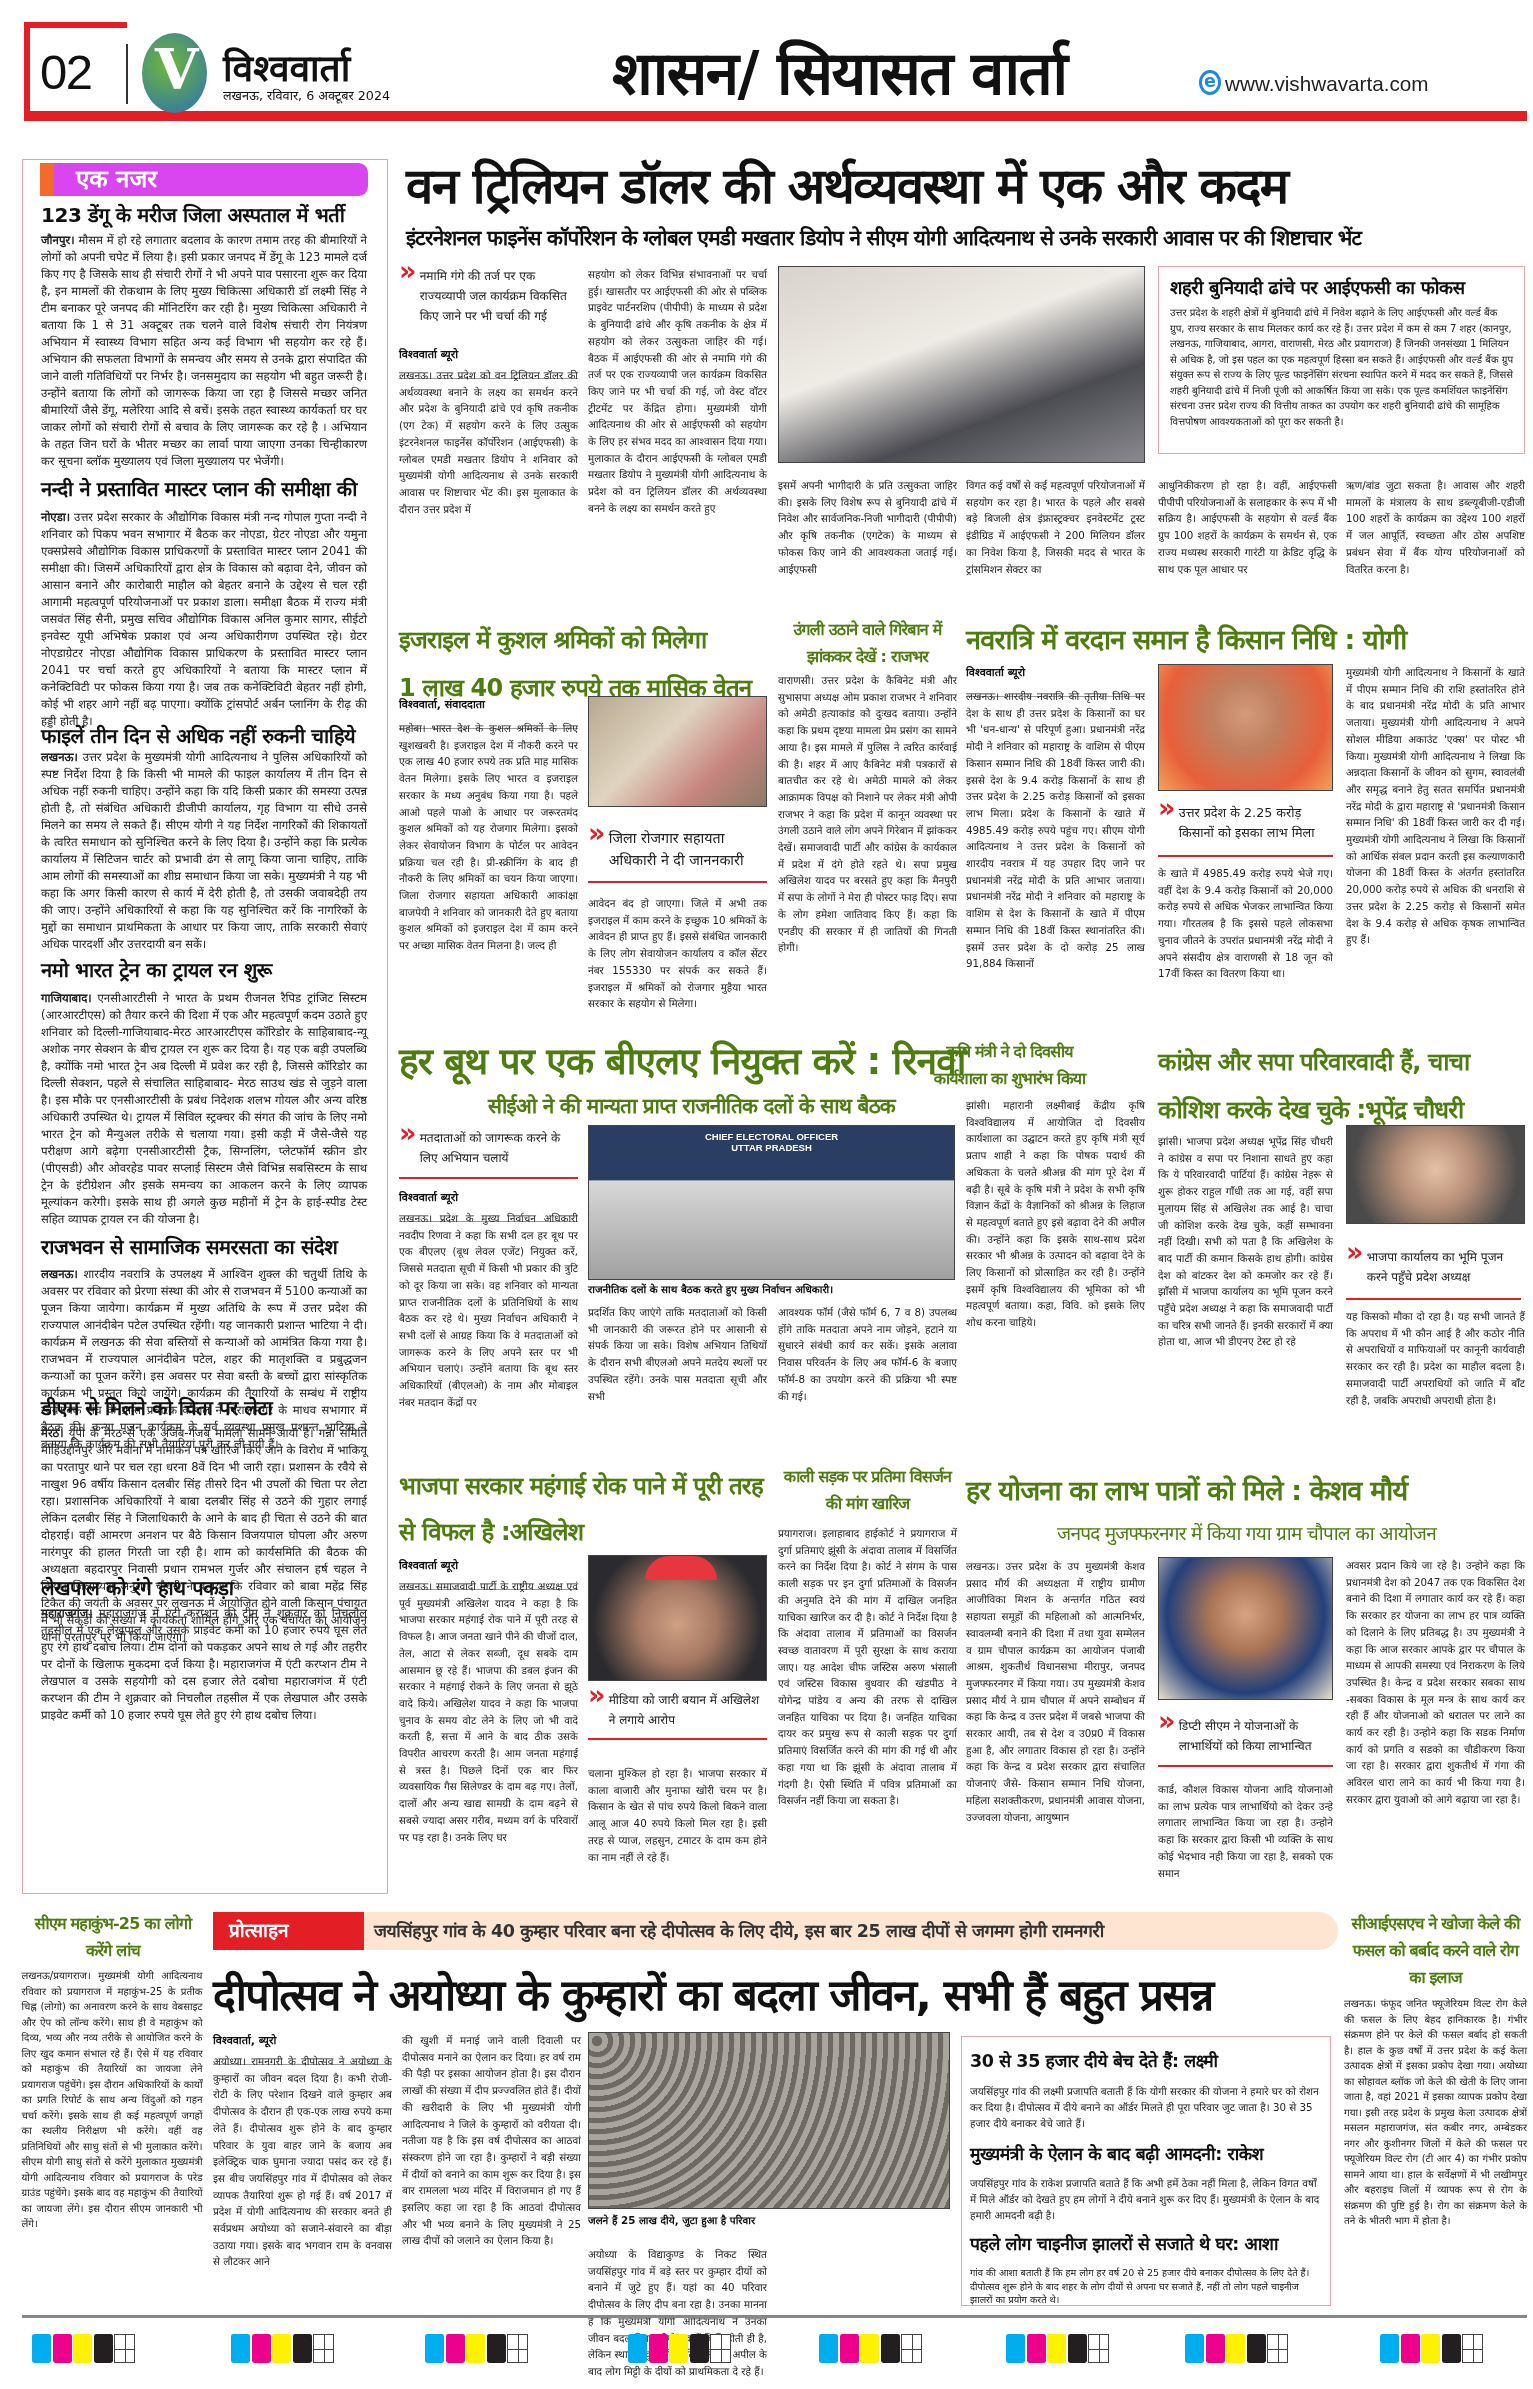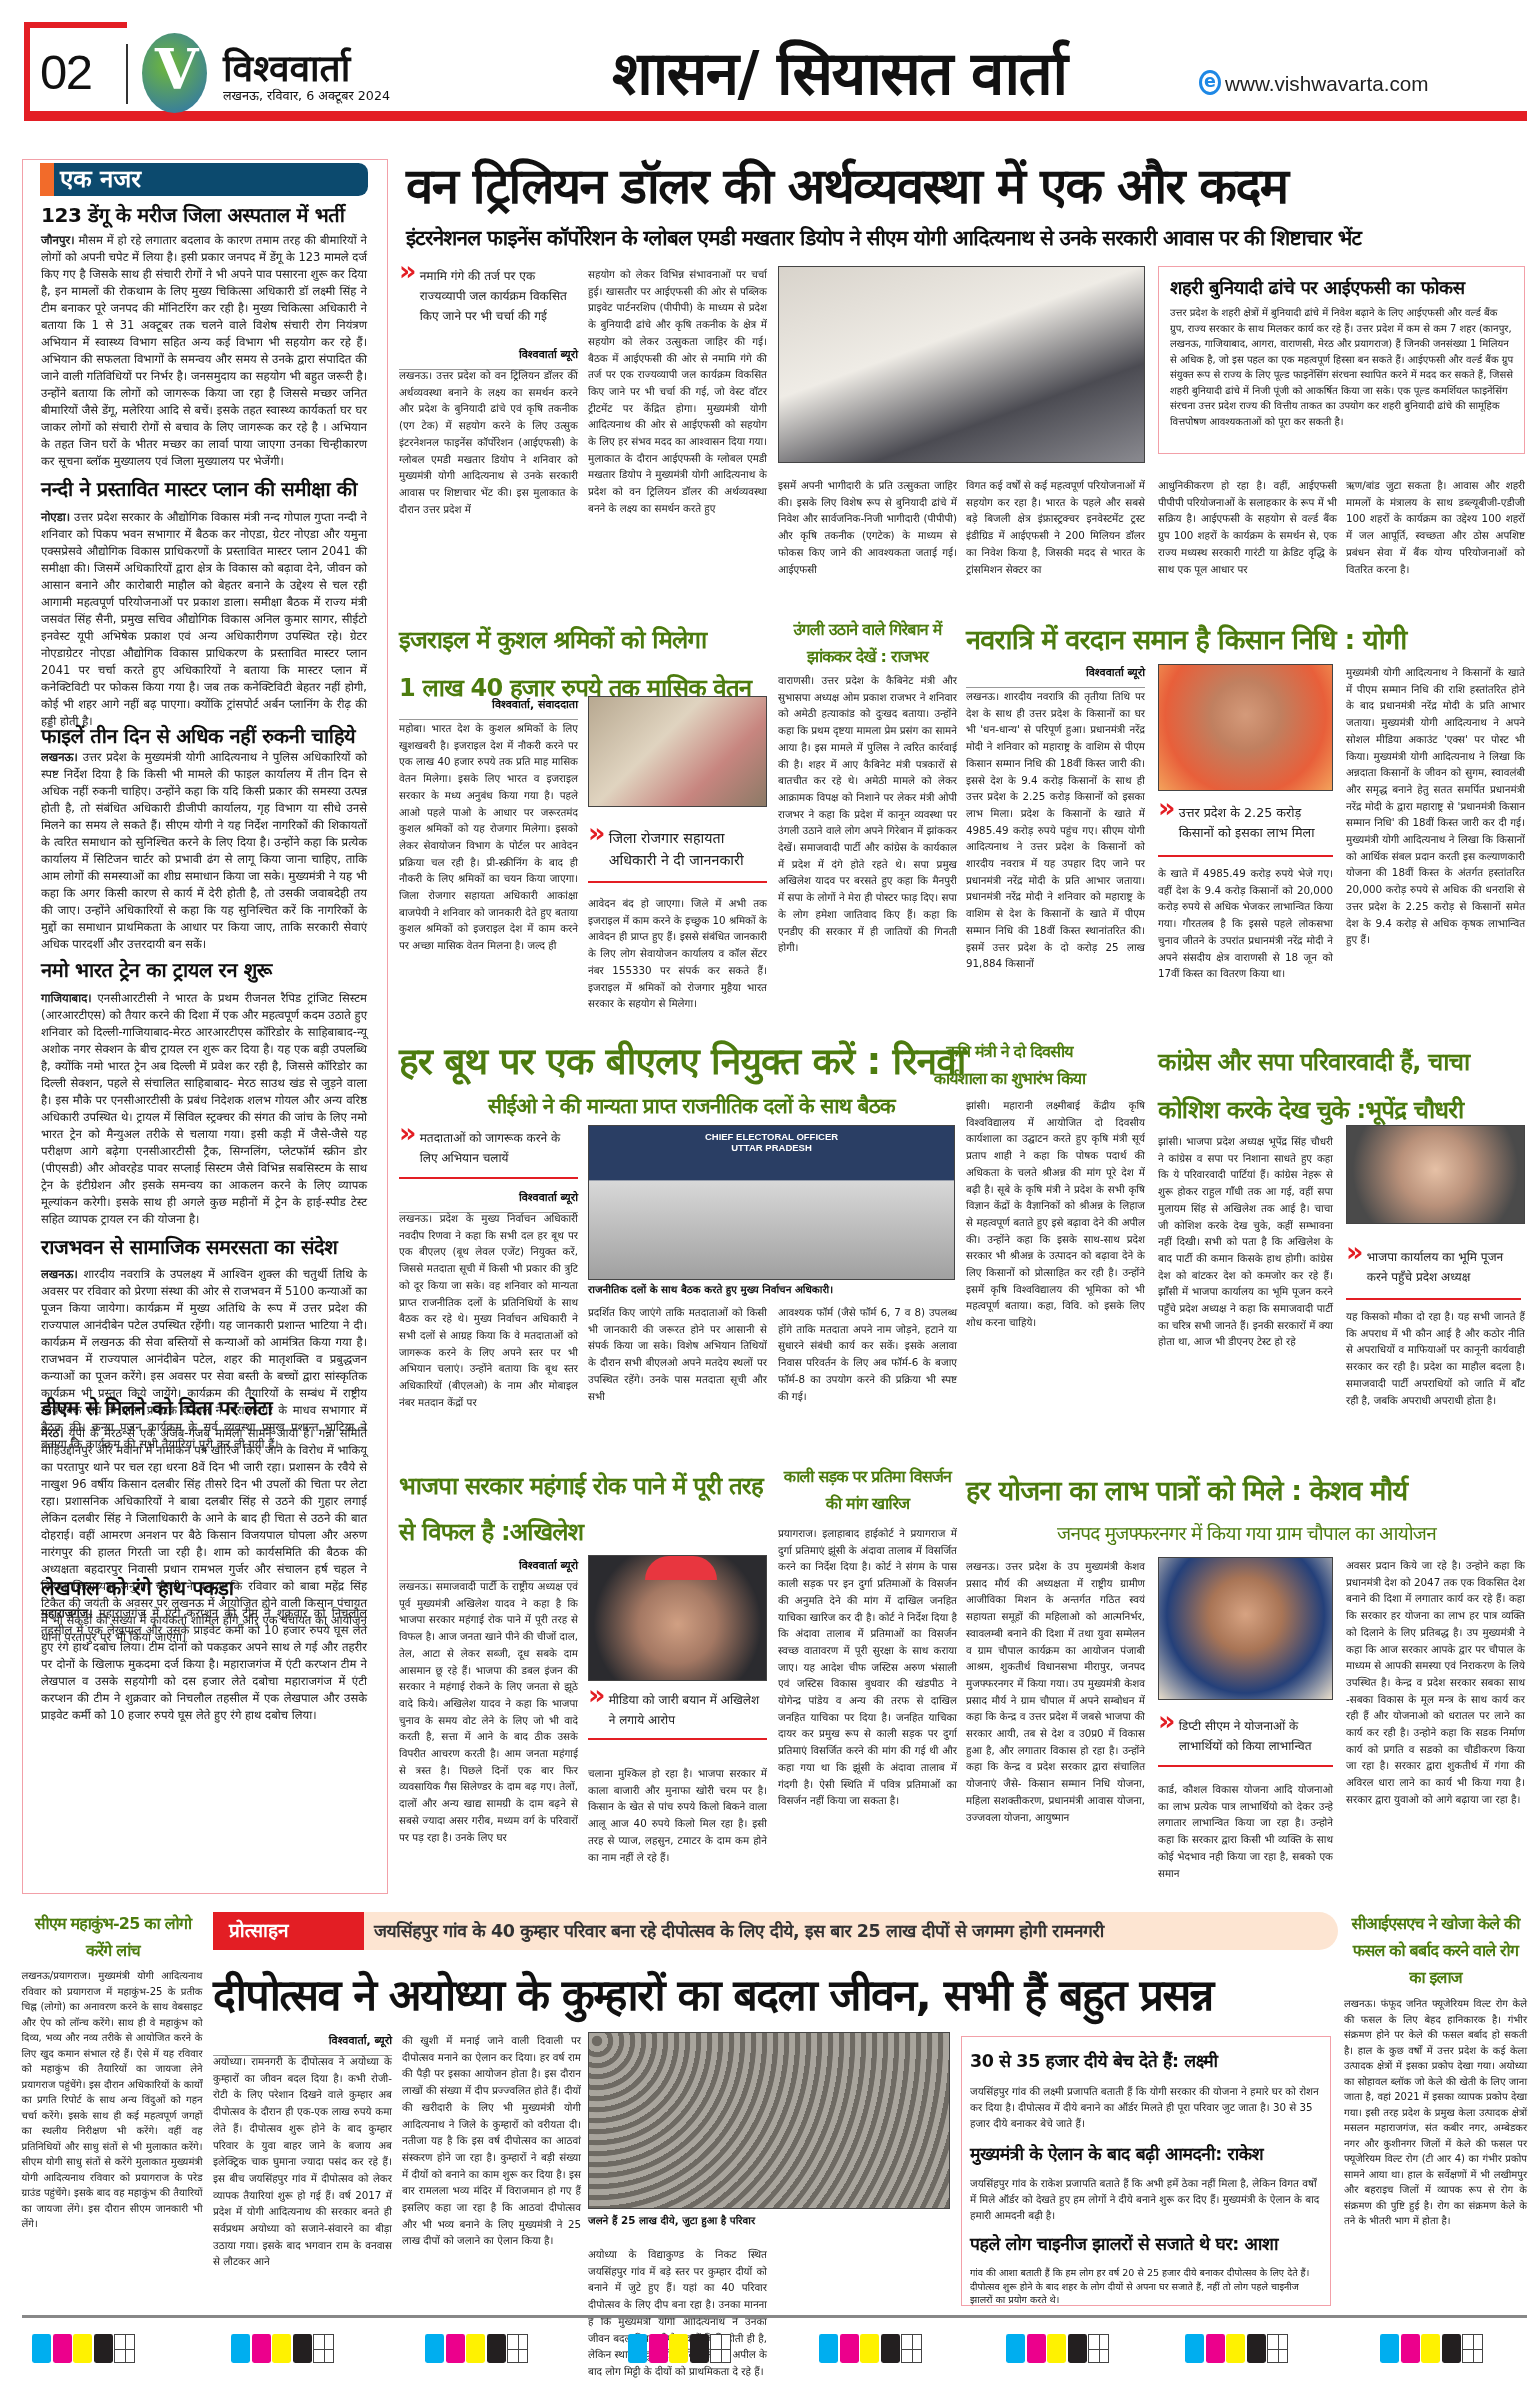--- a/index.html
+++ b/index.html
@@ -13,40 +13,40 @@
   .logo { left: 142px; top: 33px; width: 65px; height: 80px; border-radius: 50%; background: radial-gradient(circle at 40% 40%, #6fb83a, #2a6fb5); }
   .logo-v { left: 155px; top: 36px; font-size: 56px; color: #fff; font-weight: bold; font-family: "DejaVu Serif", serif; }
   .brand { left: 223px; top: 41px; font-size: 37px; font-weight: bold; }
   .dateline { left: 223px; top: 86px; font-size: 12.7px; }
   .section-title { left: 612px; top: 30px; font-size: 60px; font-weight: bold; letter-spacing: -1.6px; }
   .site { left: 1225px; top: 72px; font-size: 20.7px; font-family: "Liberation Sans", sans-serif; font-weight: normal; color: #222; }
   .site-icon { left: 1199px; top: 70px; width: 22px; height: 25.4px; border-radius: 50%; border: 3.2px solid #1e88e5; color: #1e88e5; font-size: 17.5px; text-align:center; line-height:17.5px; font-weight:bold;}
 
   
   .leftcol { left: 21.5px; top: 159px; width: 366px; height: 1735px; border: 1.6px solid #f2a0a8; }
-  .eknazar { left: 40px; top: 163px; width: 328px; height: 33px; background: #0c4a6e; border-radius: 0 9.5px 9.5px 0; color:#fff; font-size: 24px; font-weight: bold; padding-left: 20px; line-height: 32px; }
+  .eknazar { left: 40px; top: 163px; width: 328px; height: 33px; background: #d946ef; border-radius: 0 9.5px 9.5px 0; color:#fff; font-size: 24px; font-weight: bold; padding-left: 36px; line-height: 32px; }
   .eknazar::before { content:""; position:absolute; left:0; top:0; width:14.3px; height:33px; background:#f26b2a; }
   .lc-head { position: absolute; left: 41px; width: 326px; font-size: 20px; font-weight: bold; line-height: 24px; letter-spacing: -0.4px; }
   .lc-body { position: absolute; left: 41px; width: 326px; font-size: 11.5px; line-height: 17px; text-align: justify; color: #222; }
   .lc-body b { font-weight: bold; }
 
   
   .main-h { left: 406px; top: 159px; width: 1121px; font-size: 49px; font-weight: bold; letter-spacing: -1.6px; line-height: 56px; }
   .main-sub { left: 406px; top: 223px; width: 1121px; font-size: 20.7px; font-weight: bold; letter-spacing: -0.8px; }
 
   .col { position: absolute; font-size: 10.3px; line-height: 16.7px; text-align: justify; color: #222; }
   .pull { position: absolute; font-size: 14.3px; line-height: 22px; color: #222; padding-left: 20.7px; }
   .pull::before { content: "»"; position: absolute; left: 0; top: -4.8px; color: #e31e24; font-size: 27px; font-weight: bold; }
   .pull-rule { position: absolute; height: 2.4px; background: #e31e24; }
   .photo { position: absolute; background: linear-gradient(135deg, #6a6a6a, #b8b8b8); border: 0.8px solid #444; overflow: hidden; }
   .boxr { position: absolute; border: 1.6px solid #f2a0a8; }
   .box-h { position: absolute; font-size: 20.7px; font-weight: bold; letter-spacing: -0.4px; }
   .box-t { position: absolute; font-size: 10.7px; line-height: 16.7px; color:#222; }
   .hl { position: absolute; font-weight: bold; letter-spacing: -0.8px; color: #4d7c0f; }
-  .byline { position: absolute; font-size: 11px; font-weight: bold; border-bottom: 1.6px solid #999; padding-bottom: 8px; text-align: right; }
+  .byline { position: absolute; font-size: 11px; font-weight: bold; border-bottom: 1.6px solid #999; padding-bottom: 17px; }
 
   .prot-bar { left: 213px; top: 1912px; width: 1125px; height: 38px; background: #fde5d2; border-radius: 0 19px 19px 0; }
   .prot-tag { left: 213px; top: 1912px; width: 151px; height: 38px; background: #e31e24; color: #fff; font-size: 19px; font-weight: bold; padding-left: 16px; line-height: 37px; }
   .prot-text { left: 374px; top: 1916px; font-size: 17.5px; font-weight: bold; color: #333; line-height: 30px; letter-spacing: -0.4px; }
   .dipo-h { left: 213px; top: 1964px; width: 1129px; font-size: 43px; font-weight: bold; letter-spacing: -1.6px; }
 
   .cmyk-rule { left: 21.5px; top: 2315px; width: 1505px; height: 3.2px; background: #888; }
   .cmyk { position: absolute; top: 2334px; display: flex; gap: 1.6px; }
   .cmyk span { width: 19px; height: 29px; border-radius: 2.4px; display: inline-block; }
   .reg { width: 20.7px; height: 29px; border: 0.8px solid #444; position: relative; background: #fff; }

